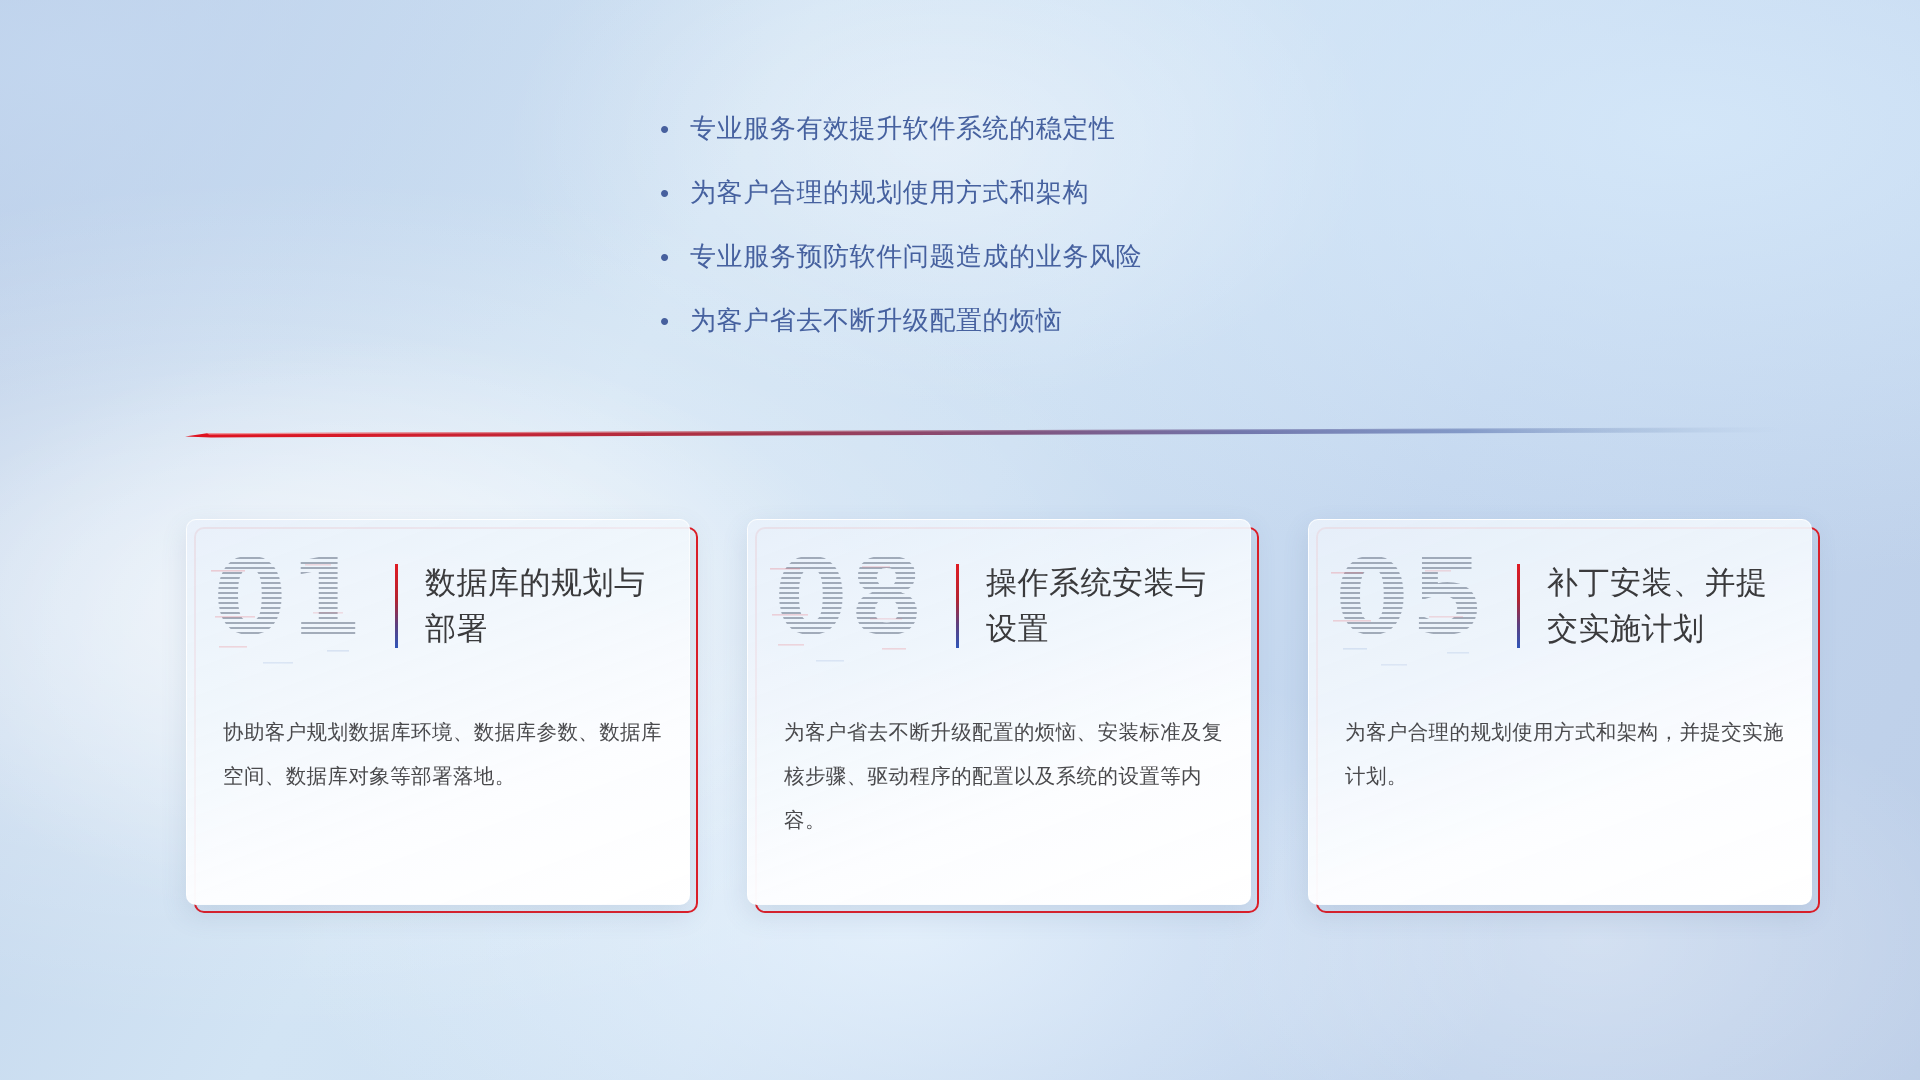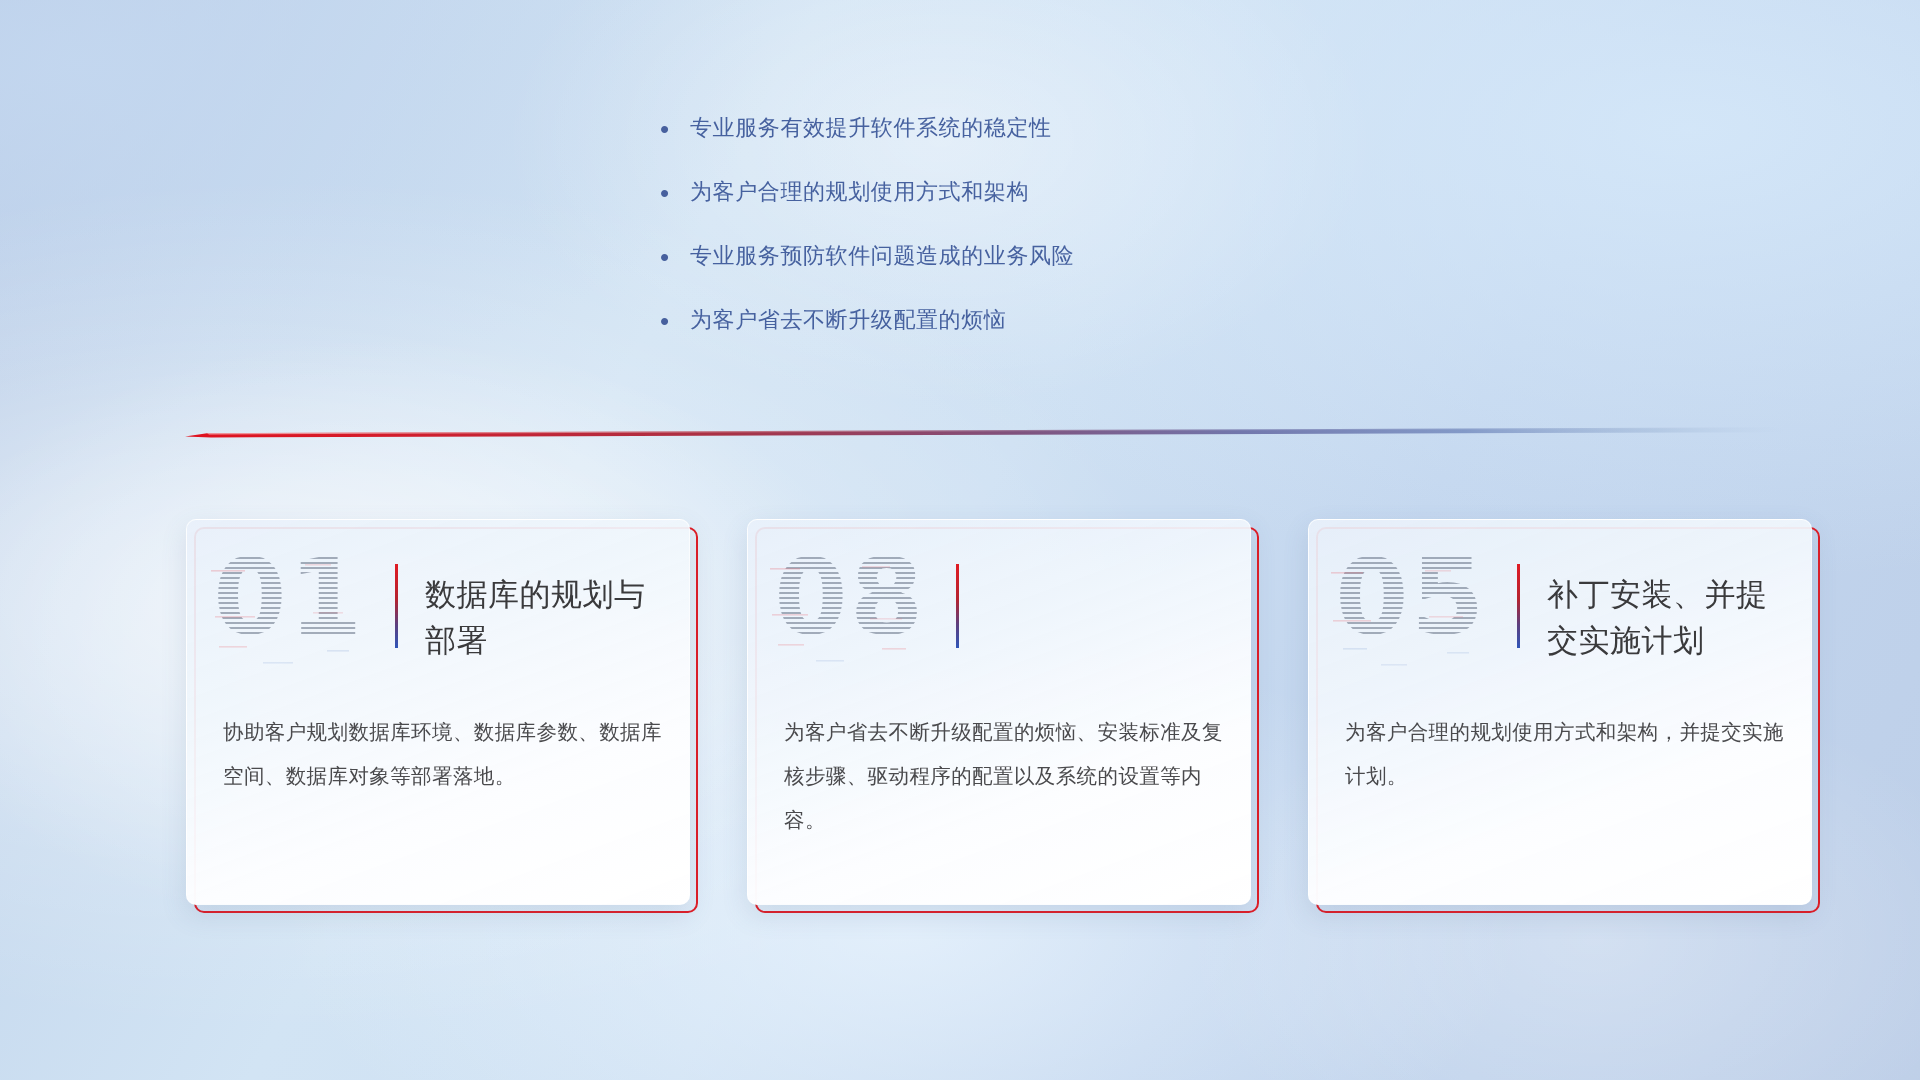--- a/index.html
+++ b/index.html
@@ -53,21 +53,21 @@
   .bullet-dot {
     width:30px;
     flex:0 0 30px;
     font-size:26px;
     line-height:36px;
     color:#47609e;
     text-align:left;
     transform:translateY(1px);
   }
   .bullet-text {
-    font-size:22px;
+    font-size:26px;
     line-height:36px;
     letter-spacing:0.6px;
     color:#46619f;
     font-weight:500;
     white-space:nowrap;
   }
 
   
   #divider-wrap {
     position:absolute;
@@ -149,21 +149,21 @@
     opacity:0.55;
   }
   .card-rule {
     position:absolute;
     left:208px; top:44px;
     width:3px; height:84px;
     background:linear-gradient(180deg, #e01b24 0%, #b5232f 42%, #5d3f7e 72%, #2f55b8 100%);
   }
   .card-title {
     position:absolute;
-    left:238px; top:52px;
+    left:238px; top:40px;
     width:250px;
     font-size:31px;
     line-height:46px;
     color:#3a3a3c;
     font-weight:500;
     letter-spacing:0.5px;
   }
   .card-desc {
     position:absolute;
     left:36px; top:190px;
@@ -262,20 +262,21 @@
           <svg class="number-flecks" viewBox="0 0 190 118">
             <rect x="0" y="14" width="30" height="1.6" fill="#e8717b" opacity="0.55"></rect>
             <rect x="92" y="12" width="28" height="1.6" fill="#e8717b" opacity="0.40"></rect>
             <rect x="2" y="60" width="36" height="1.6" fill="#e8717b" opacity="0.50"></rect>
             <rect x="100" y="64" width="32" height="1.6" fill="#e8717b" opacity="0.35"></rect>
             <rect x="8" y="90" width="26" height="1.6" fill="#e8717b" opacity="0.45"></rect>
             <rect x="112" y="94" width="24" height="1.6" fill="#e8717b" opacity="0.45"></rect>
             <rect x="46" y="106" width="28" height="1.6" fill="#8fa9d8" opacity="0.40"></rect>
           </svg>
           <div class="card-rule"></div>
+          <div class="card-title">操作系统安装与设置</div>
         </div>
         <div class="card-desc">为客户省去不断升级配置的烦恼、安装标准及复核步骤、驱动程序的配置以及系统的设置等内容。</div>
       </div>
     </div>
 
     <div class="card-outer">
       <div class="card-accent"></div>
       <div class="card-body">
         <div class="card-head">
           <div class="card-number">05</div>

